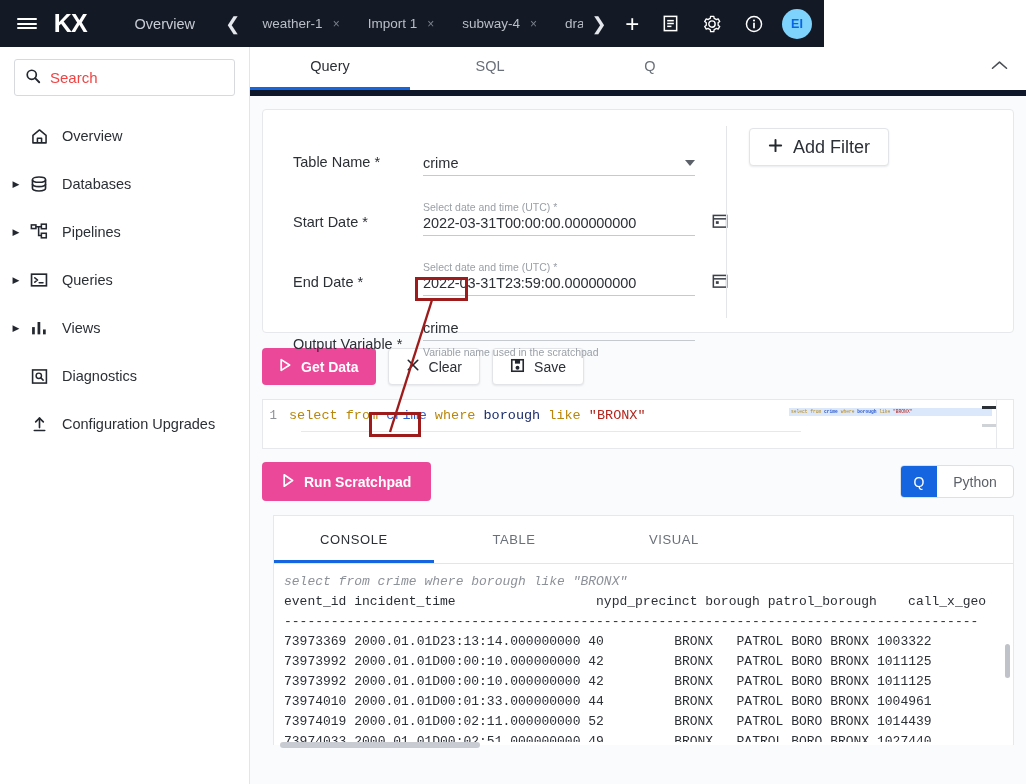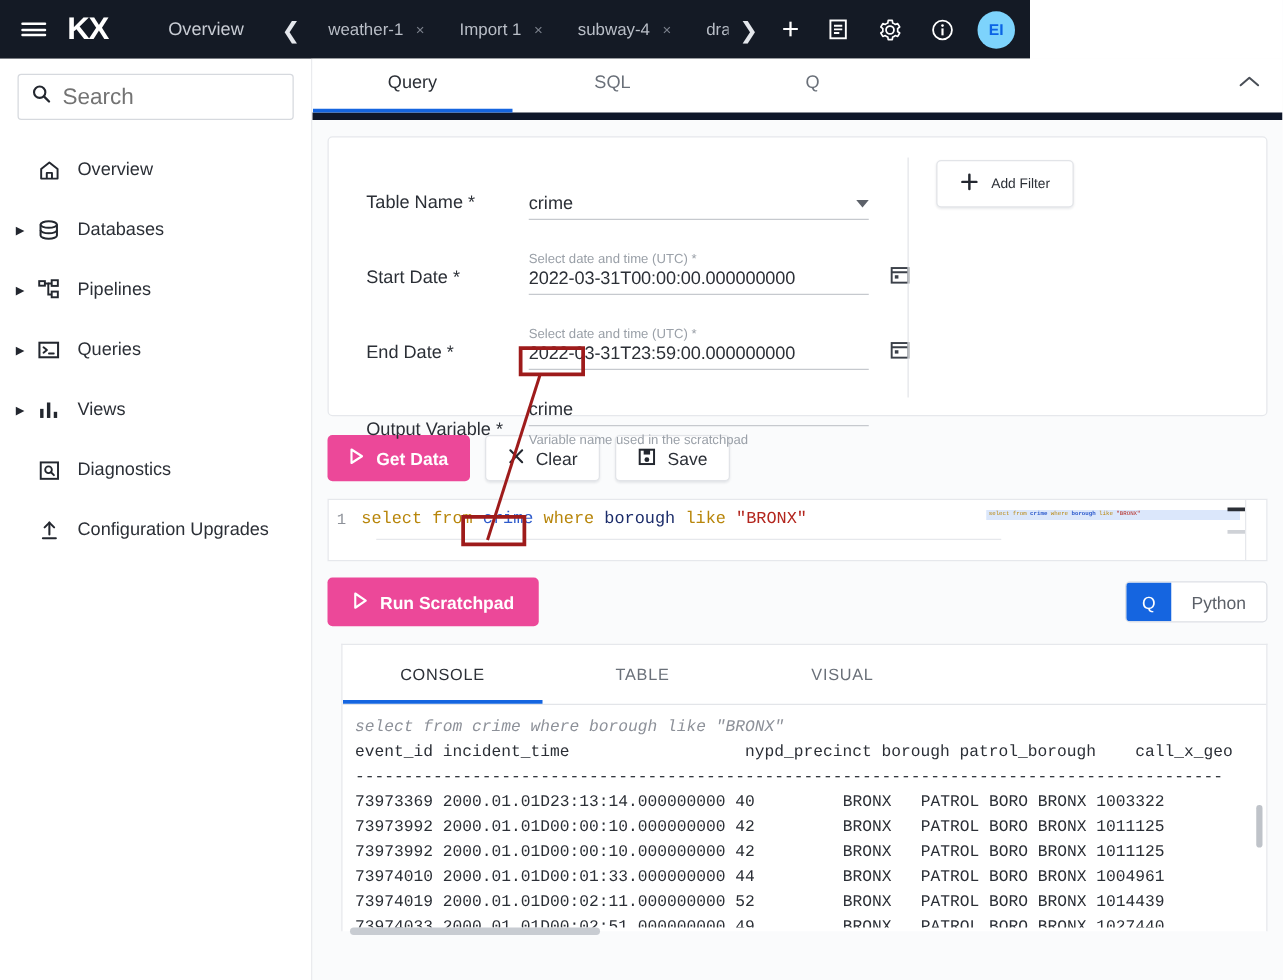--- a/index.html
+++ b/index.html
@@ -36,21 +36,21 @@
   .ticon { width:40px; height:47px; display:flex; align-items:center; justify-content:center; cursor:pointer; }
   .avatar { width:30px; height:30px; border-radius:50%; background:#7dd3fc; color:#0b63e5;
             font-size:12.5px; font-weight:600; display:flex; align-items:center; justify-content:center;
             margin-left:6px; cursor:pointer; }
 
   
   .sidebar { position:absolute; top:47px; left:0; width:250px; height:737px;
              background:#fff; border-right:1px solid #e3e5e9; }
   .searchbox { margin:12px 14px 0 14px; height:37px; border:1px solid #d6d9de; border-radius:3px;
                display:flex; align-items:center; padding:0 10px; cursor:text; }
-  .searchbox .sph { color:#737373; font-size:18px; padding-left:9px; }
+  .searchbox .sph { color:#ef4444; font-size:15px; padding-left:9px; }
   .navlist { margin-top:16px; }
   .navitem { display:flex; align-items:center; height:48px; padding-left:8px; cursor:pointer; font-size:14.5px; color:#2b2f36; }
   .caret { width:16px; display:flex; align-items:center; justify-content:center; color:#23272f; font-size:9px; }
   .caret.empty { visibility:hidden; }
   .nicon { width:30px; display:flex; align-items:center; justify-content:center; margin-right:8px; }
   .nlabel { white-space:nowrap; }
 
   
   .main { position:absolute; top:47px; left:250px; width:776px; height:737px; background:#fafbfc; }
 
@@ -73,21 +73,21 @@
   .fline { border-bottom:1px solid #c6c9ce; padding-bottom:4px; display:flex; align-items:center; }
   .fval { font-size:14.5px; color:#2b2f36; }
   .fval.mono { font-family:"Liberation Sans", sans-serif; letter-spacing:-0.1px; }
   .dd-arrow { margin-left:auto; width:0; height:0; border-left:5px solid transparent;
               border-right:5px solid transparent; border-top:6px solid #5c6169; }
   .calicon { position:absolute; right:-34px; bottom:2px; cursor:pointer; }
   .fsub { font-size:10.5px; color:#9aa0a8; padding-top:5px; }
   .vdivider { position:absolute; left:463px; top:16px; width:1px; height:192px; background:#e3e5e9; }
   .formright { padding:18px 0 0 34px; }
   .addfilter { display:inline-flex; align-items:center; gap:10px; height:38px; padding:0 18px;
-               background:#fff; border:1px solid #e2e4e8; border-radius:4px; font-size:11px;
+               background:#fff; border:1px solid #e2e4e8; border-radius:4px; font-size:18px;
                color:#2b2f36; box-shadow:0 1px 2px rgba(16,24,40,.09); cursor:pointer; }
 
   .actions { display:flex; align-items:center; gap:12px; padding:15px 0 0 12px; }
   .btn { display:inline-flex; align-items:center; gap:9px; height:37px; padding:0 17px;
          border-radius:4px; font-size:14px; cursor:pointer; }
   .btn.primary { background:#ec4899; color:#fff; font-weight:600; border:none; }
   .btn.ghost { background:#fff; color:#2b2f36; border:1px solid #e2e4e8;
                box-shadow:0 1px 2px rgba(16,24,40,.09); }
 
   

